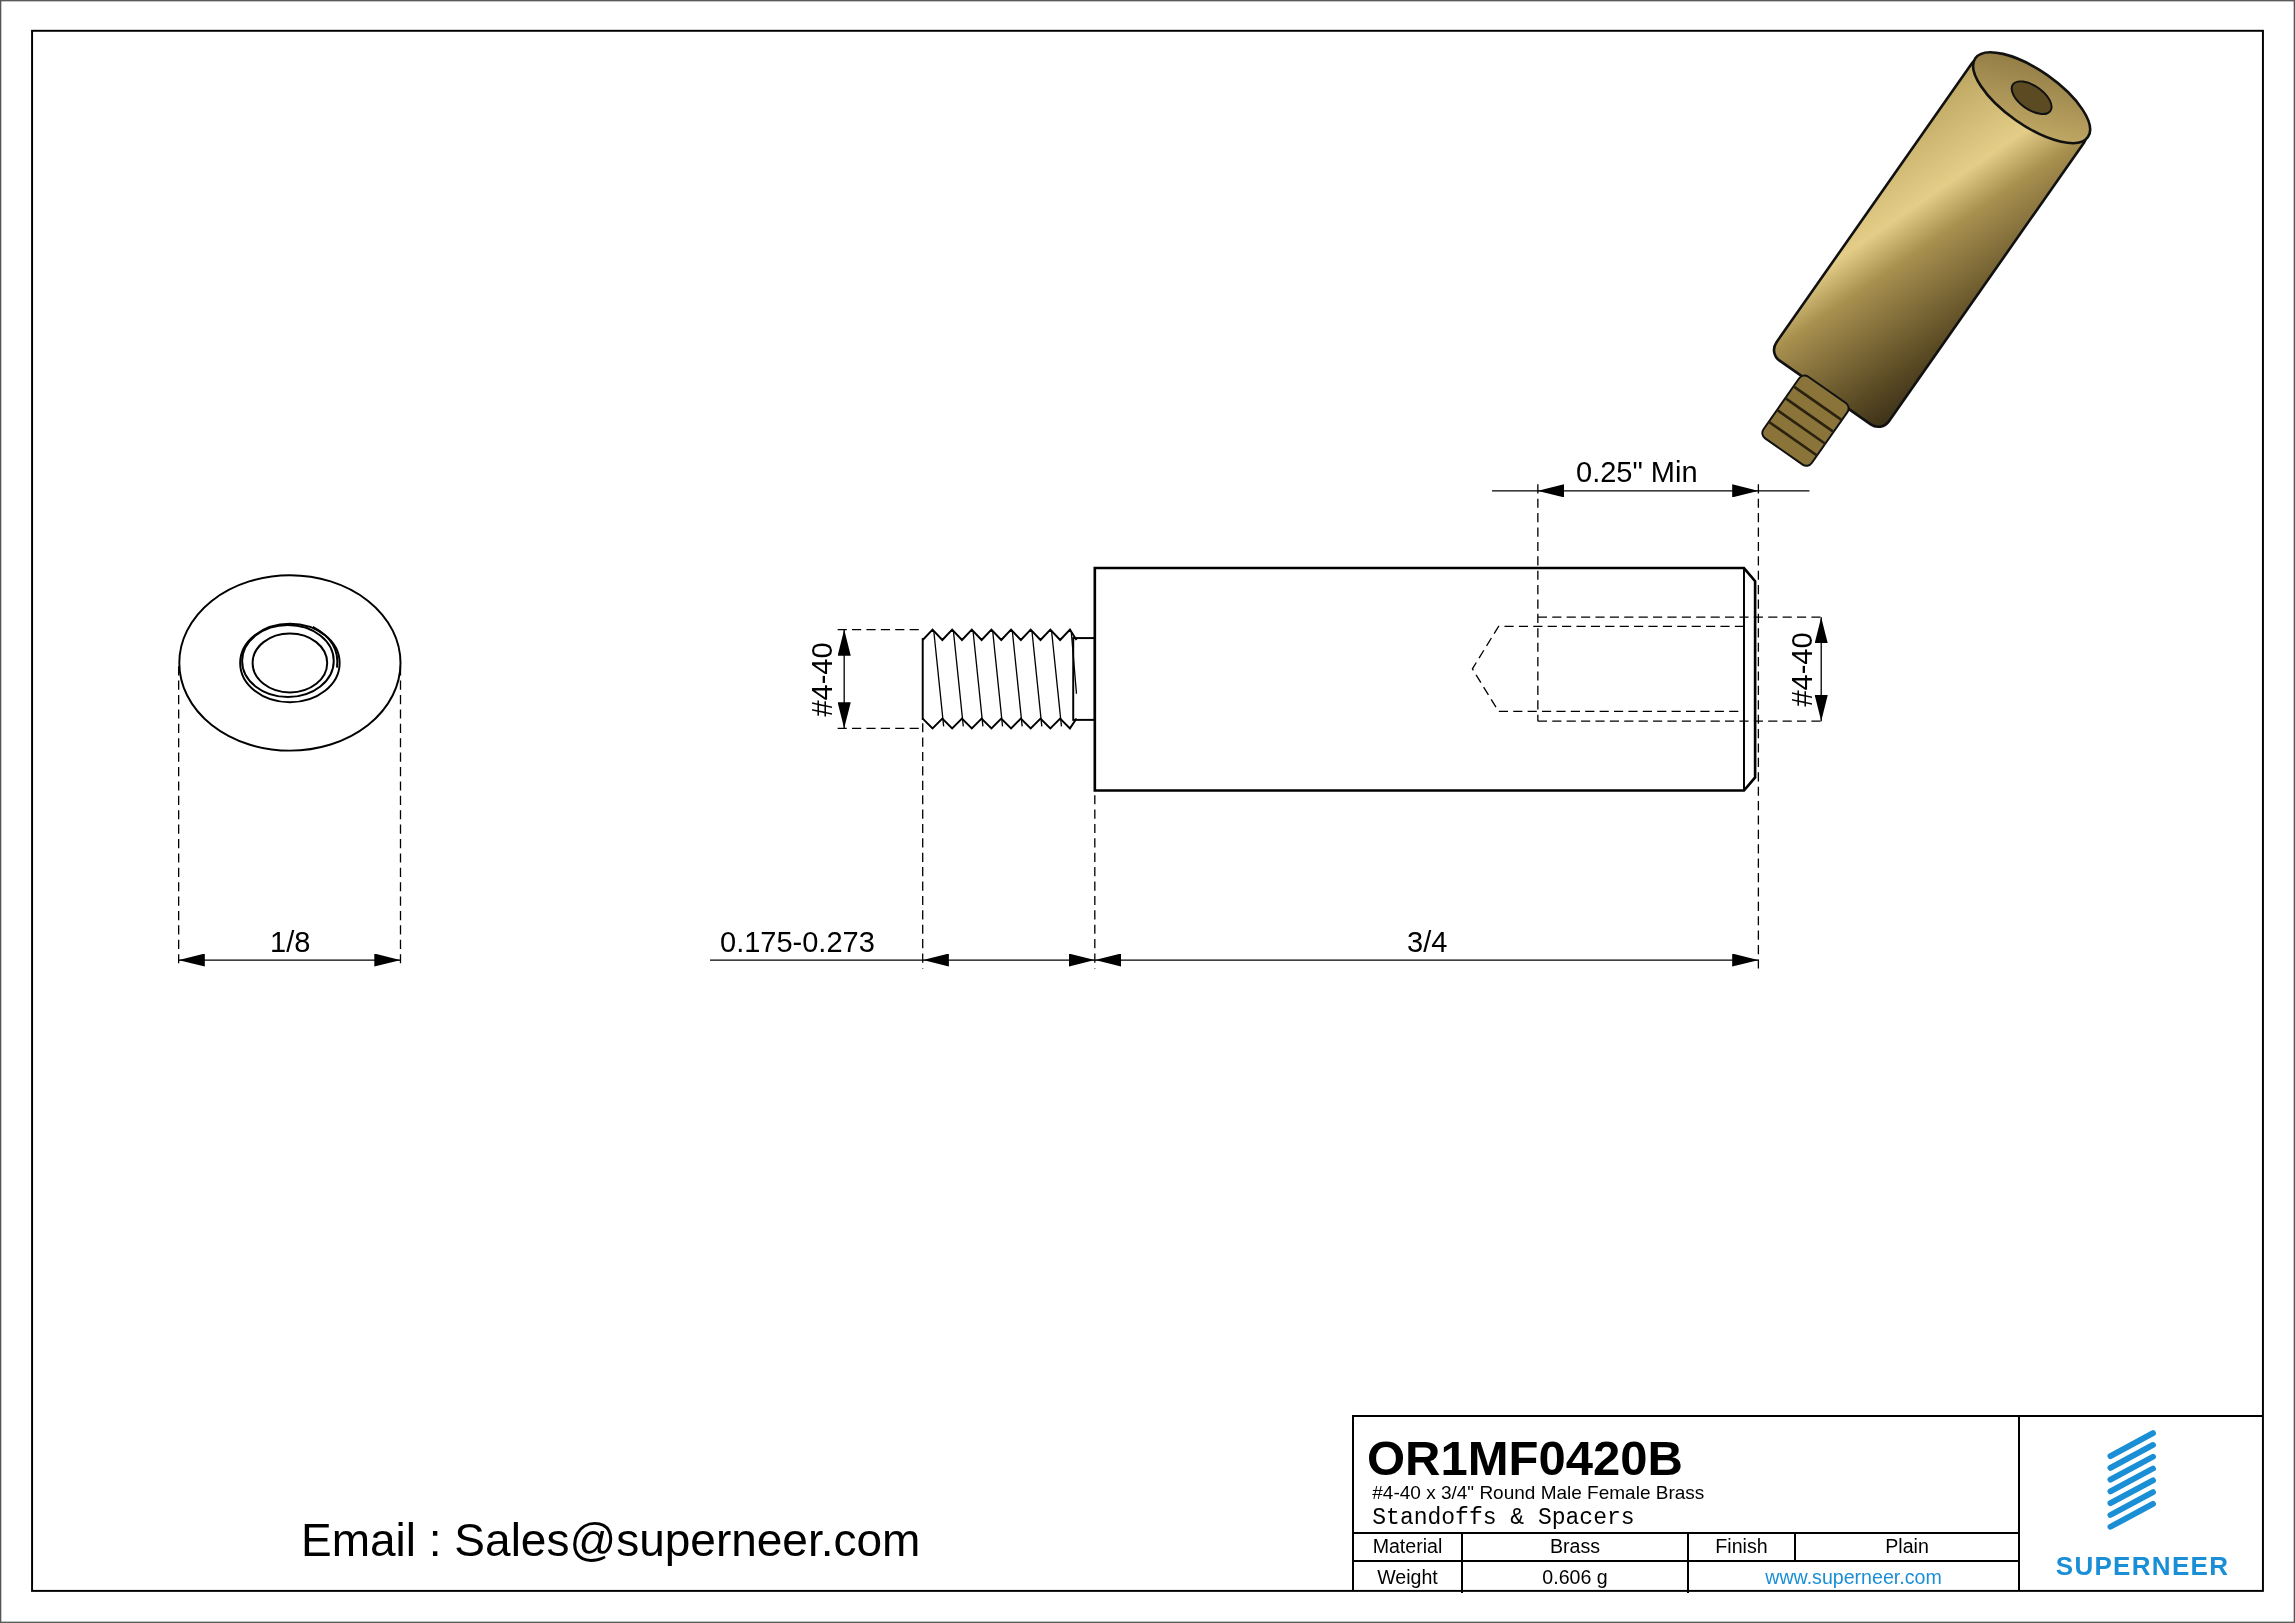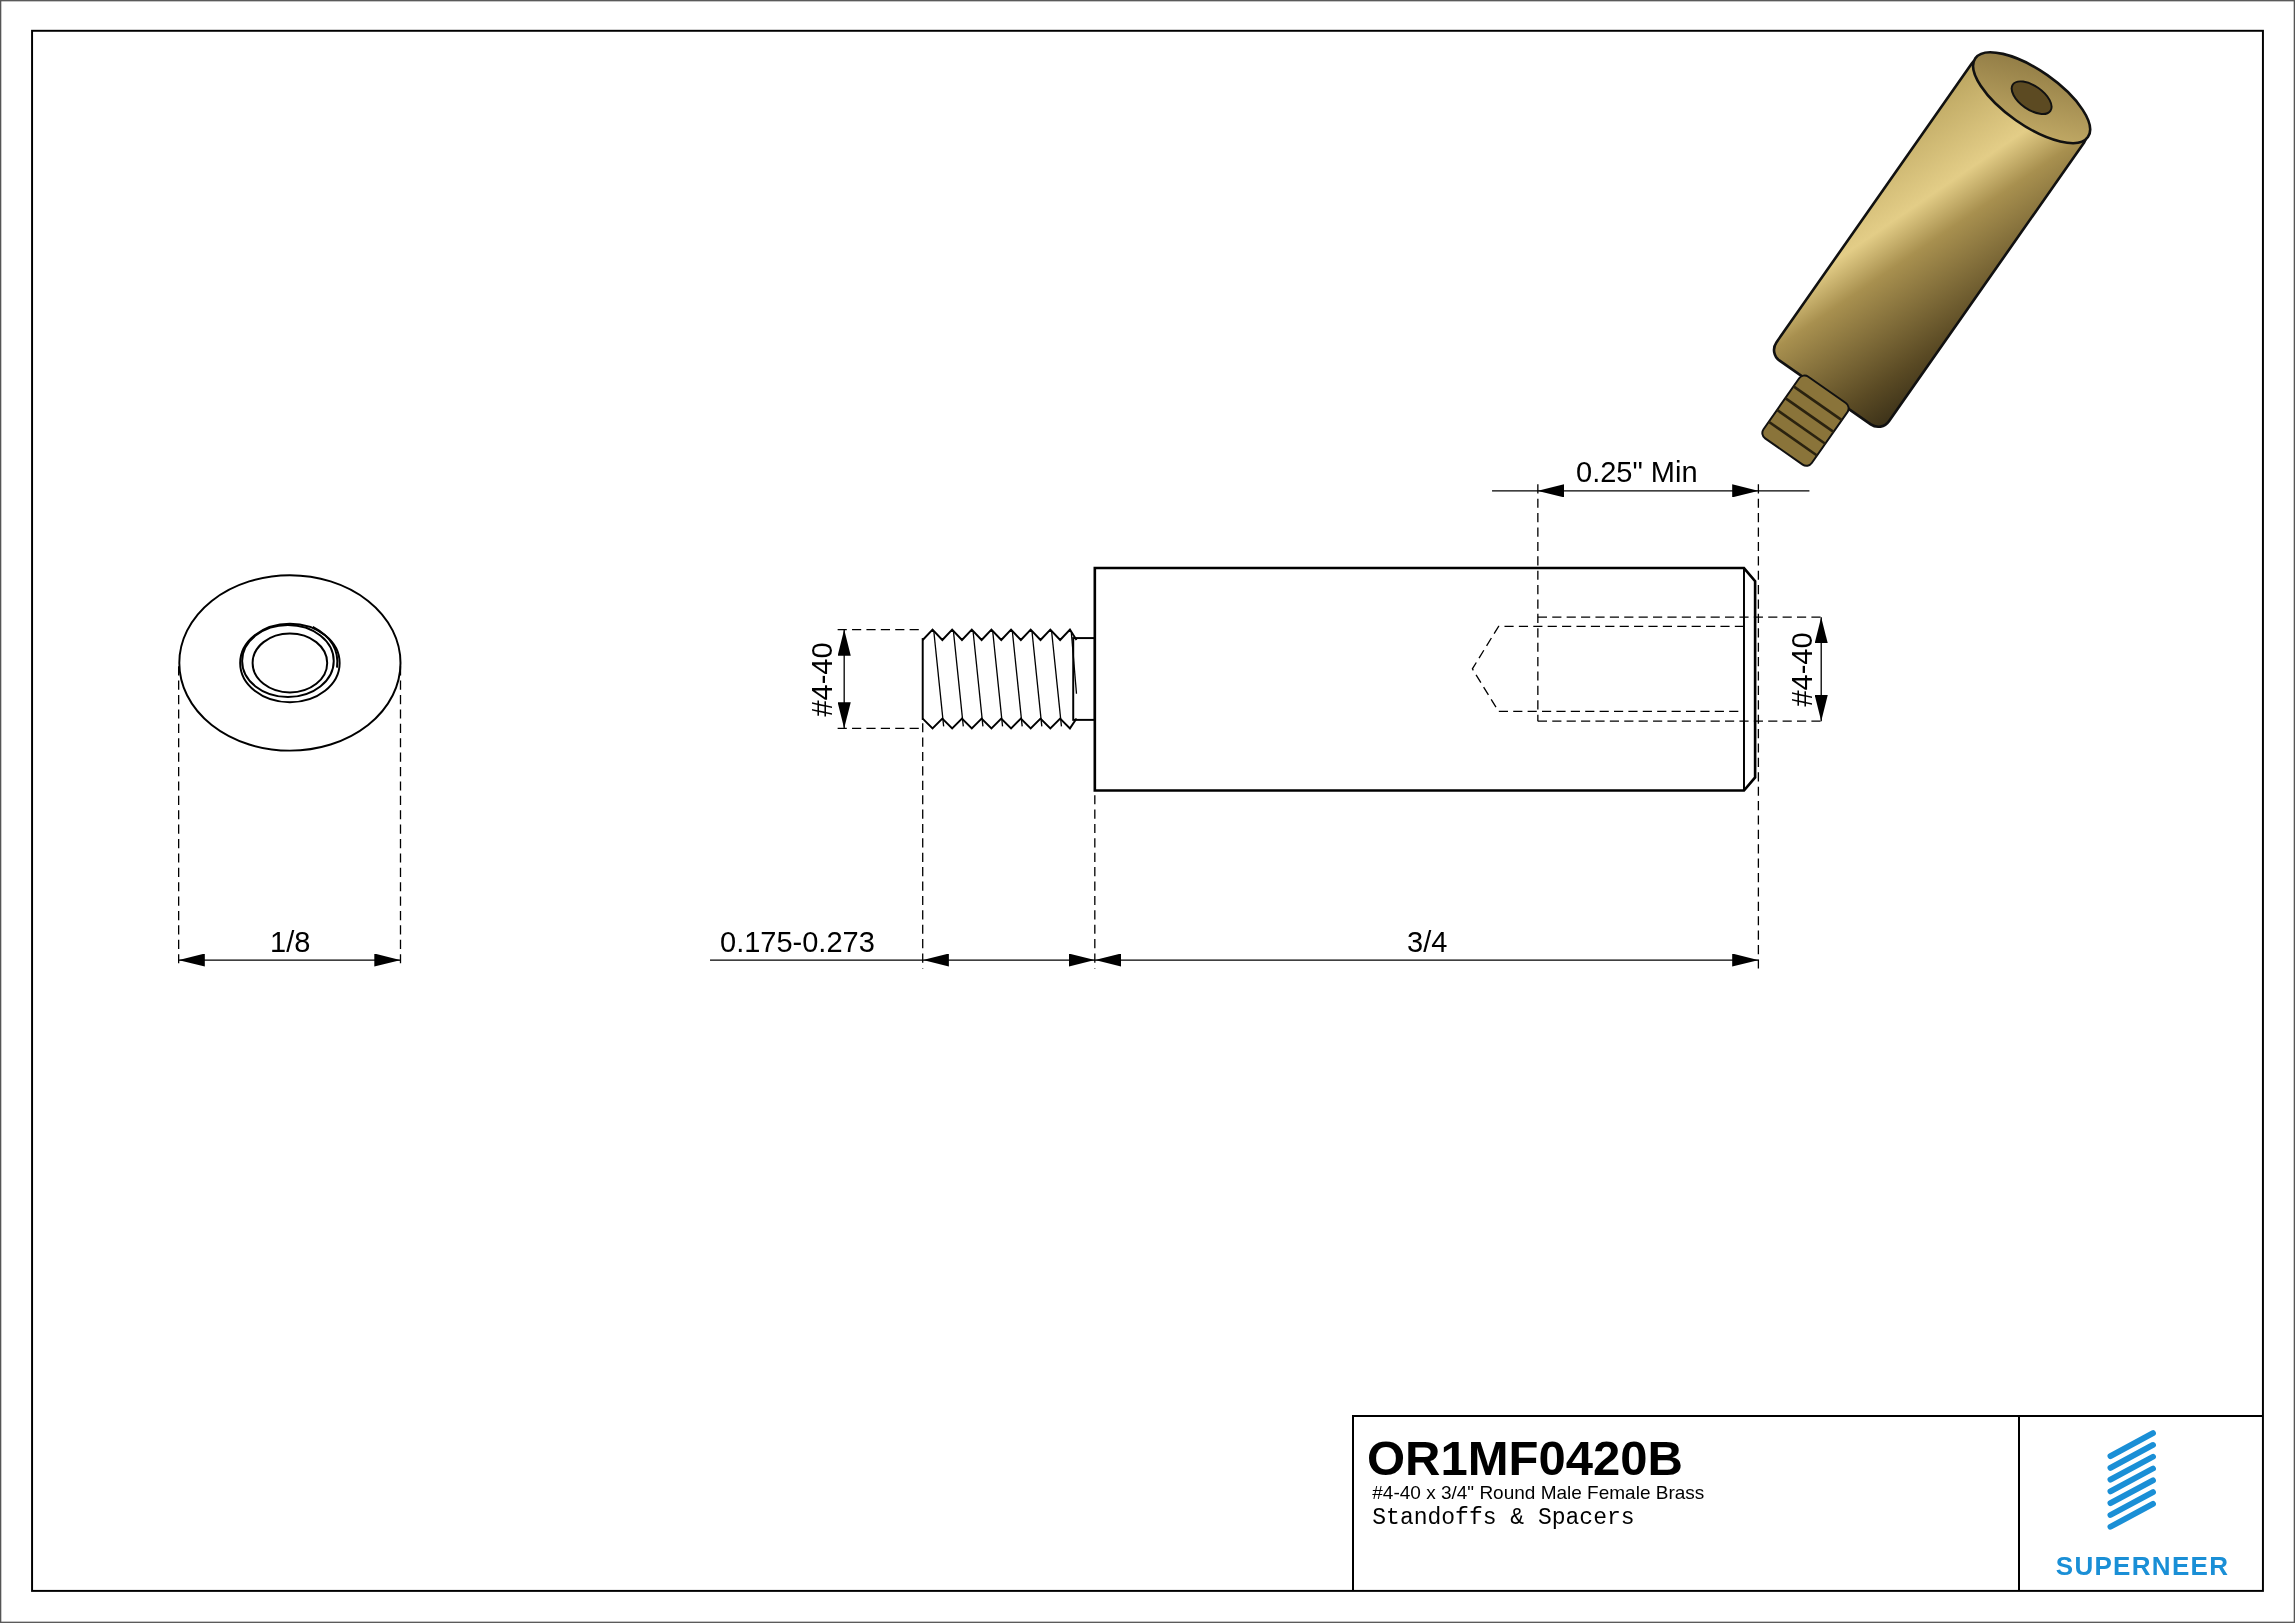--- a/index.html
+++ b/index.html
@@ -129,26 +129,36 @@
     </g>
   </svg>
 
   <div class="dimtext" style="left:270px;top:928px;">1/8</div>
   <div class="dimtext" style="left:720px;top:928px;">0.175-0.273</div>
   <div class="dimtext" style="left:1407px;top:928px;">3/4</div>
   <div class="dimtext" style="left:1576px;top:458px;">0.25" Min</div>
   <div class="dimtext vtext" style="left:785px;top:665px;">#4-40</div>
   <div class="dimtext vtext" style="left:1765px;top:655px;">#4-40</div>
 
+  <div id="email">Email : Sales@superneer.com</div>
 
   <div id="title-block">
     <div id="tb-main">
       <div id="tb-part">OR1MF0420B</div>
       <div id="tb-desc1">#4-40 x 3/4" Round Male Female Brass</div>
       <div id="tb-desc2">Standoffs &amp; Spacers</div>
+      <div id="tb-table">
+        <div class="cell row1" style="left:0;width:109px;">Material</div>
+        <div class="cell row1" style="left:109px;width:226px;">Brass</div>
+        <div class="cell row1" style="left:335px;width:107px;">Finish</div>
+        <div class="cell row1" style="left:442px;width:222px;border-right:none;">Plain</div>
+        <div class="cell row2" style="left:0;width:109px;">Weight</div>
+        <div class="cell row2" style="left:109px;width:226px;">0.606 g</div>
+        <div class="cell row2" style="left:335px;width:329px;border-right:none;color:#1a8fd6;">www.superneer.com</div>
+      </div>
     </div>
     <div id="tb-logo">
       <div id="logo-word">SUPERNEER</div>
     </div>
   </div>
 
 </div>
 
 
 </body></html>

